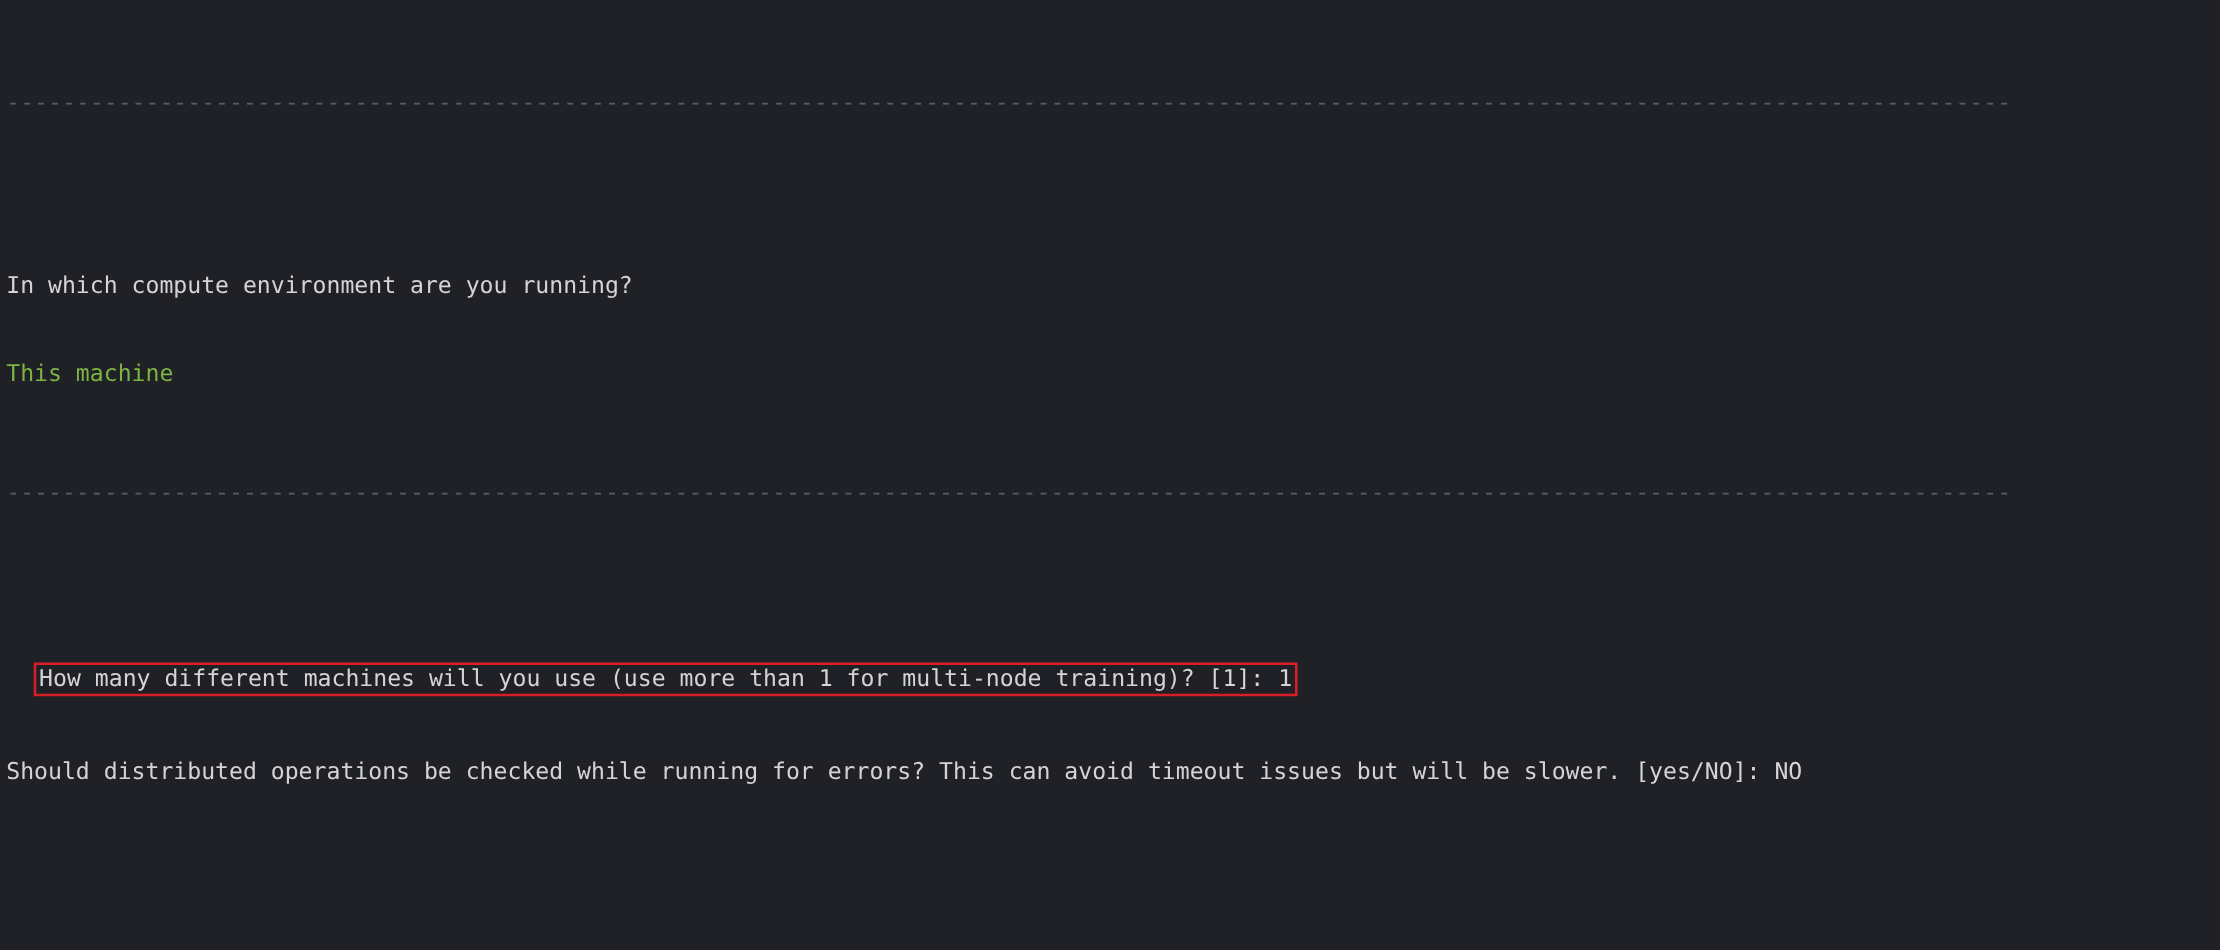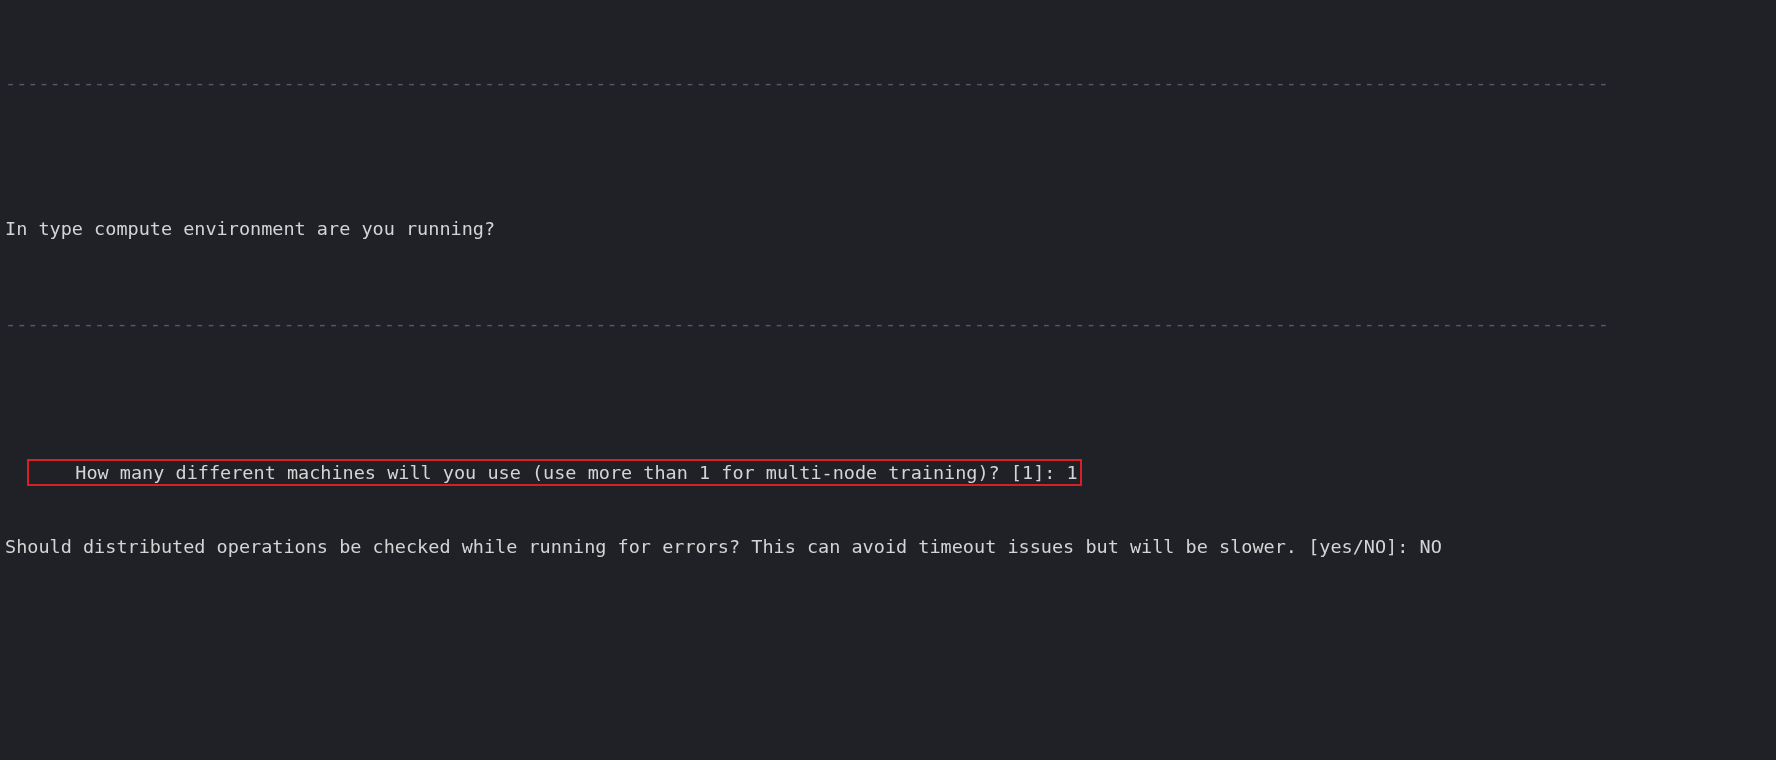--- a/index.html
+++ b/index.html
@@ -29,34 +29,34 @@
     display: block;
   }
   .boxed {
     border: 2px solid #d81f26;
     display: inline-block;
     padding: 0px 2px;
     margin: 1px 0;
   }
   .boxed .inner {
     display: inline;
-    margin-left: 44px;
   }
   
   .gap { height: 4px; }
 </style>
 </head>
 <body>
 
 <div class="term">
 
   <span class="line dashed">------------------------------------------------------------------------------------------------------------------------------------------------</span>
   <div class="gap"></div>
 
-  <span class="line">In type compute environment are you running?</span>
+  <span class="line">In which compute environment are you running?</span>
+  <span class="line green">This machine</span>
 
   <span class="line dashed">------------------------------------------------------------------------------------------------------------------------------------------------</span>
   <div class="gap"></div>
 
 
   <div class="boxed"><span class="inner">How many different machines will you use (use more than 1 for multi-node training)? [1]: 1</span></div>
 
   <span class="line">Should distributed operations be checked while running for errors? This can avoid timeout issues but will be slower. [yes/NO]: NO</span>
   
   

